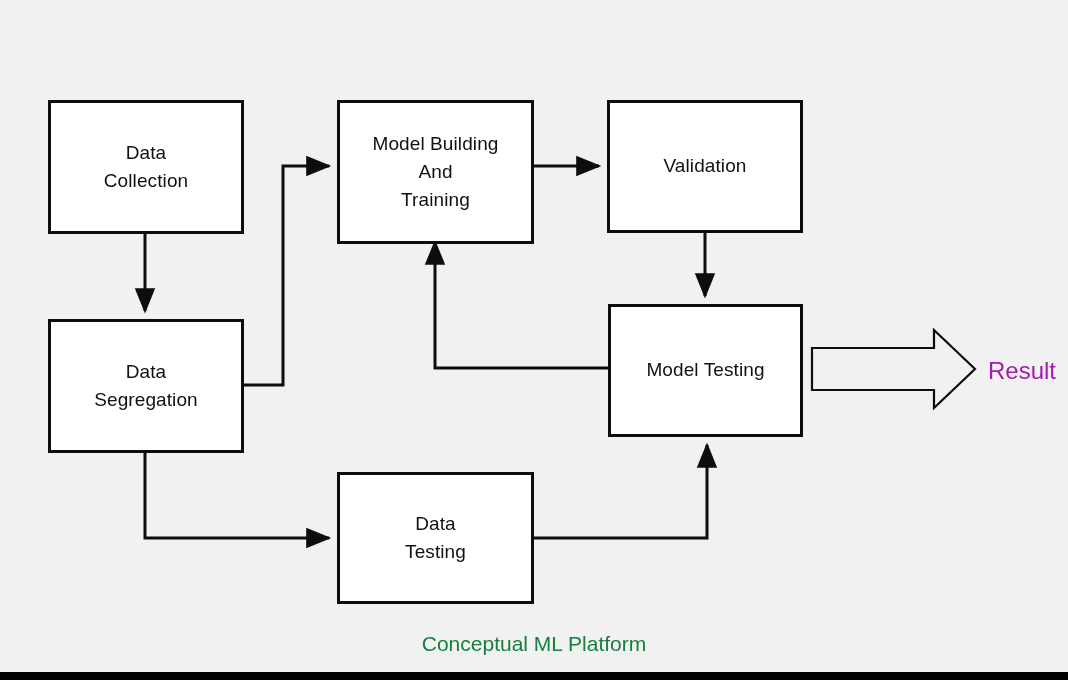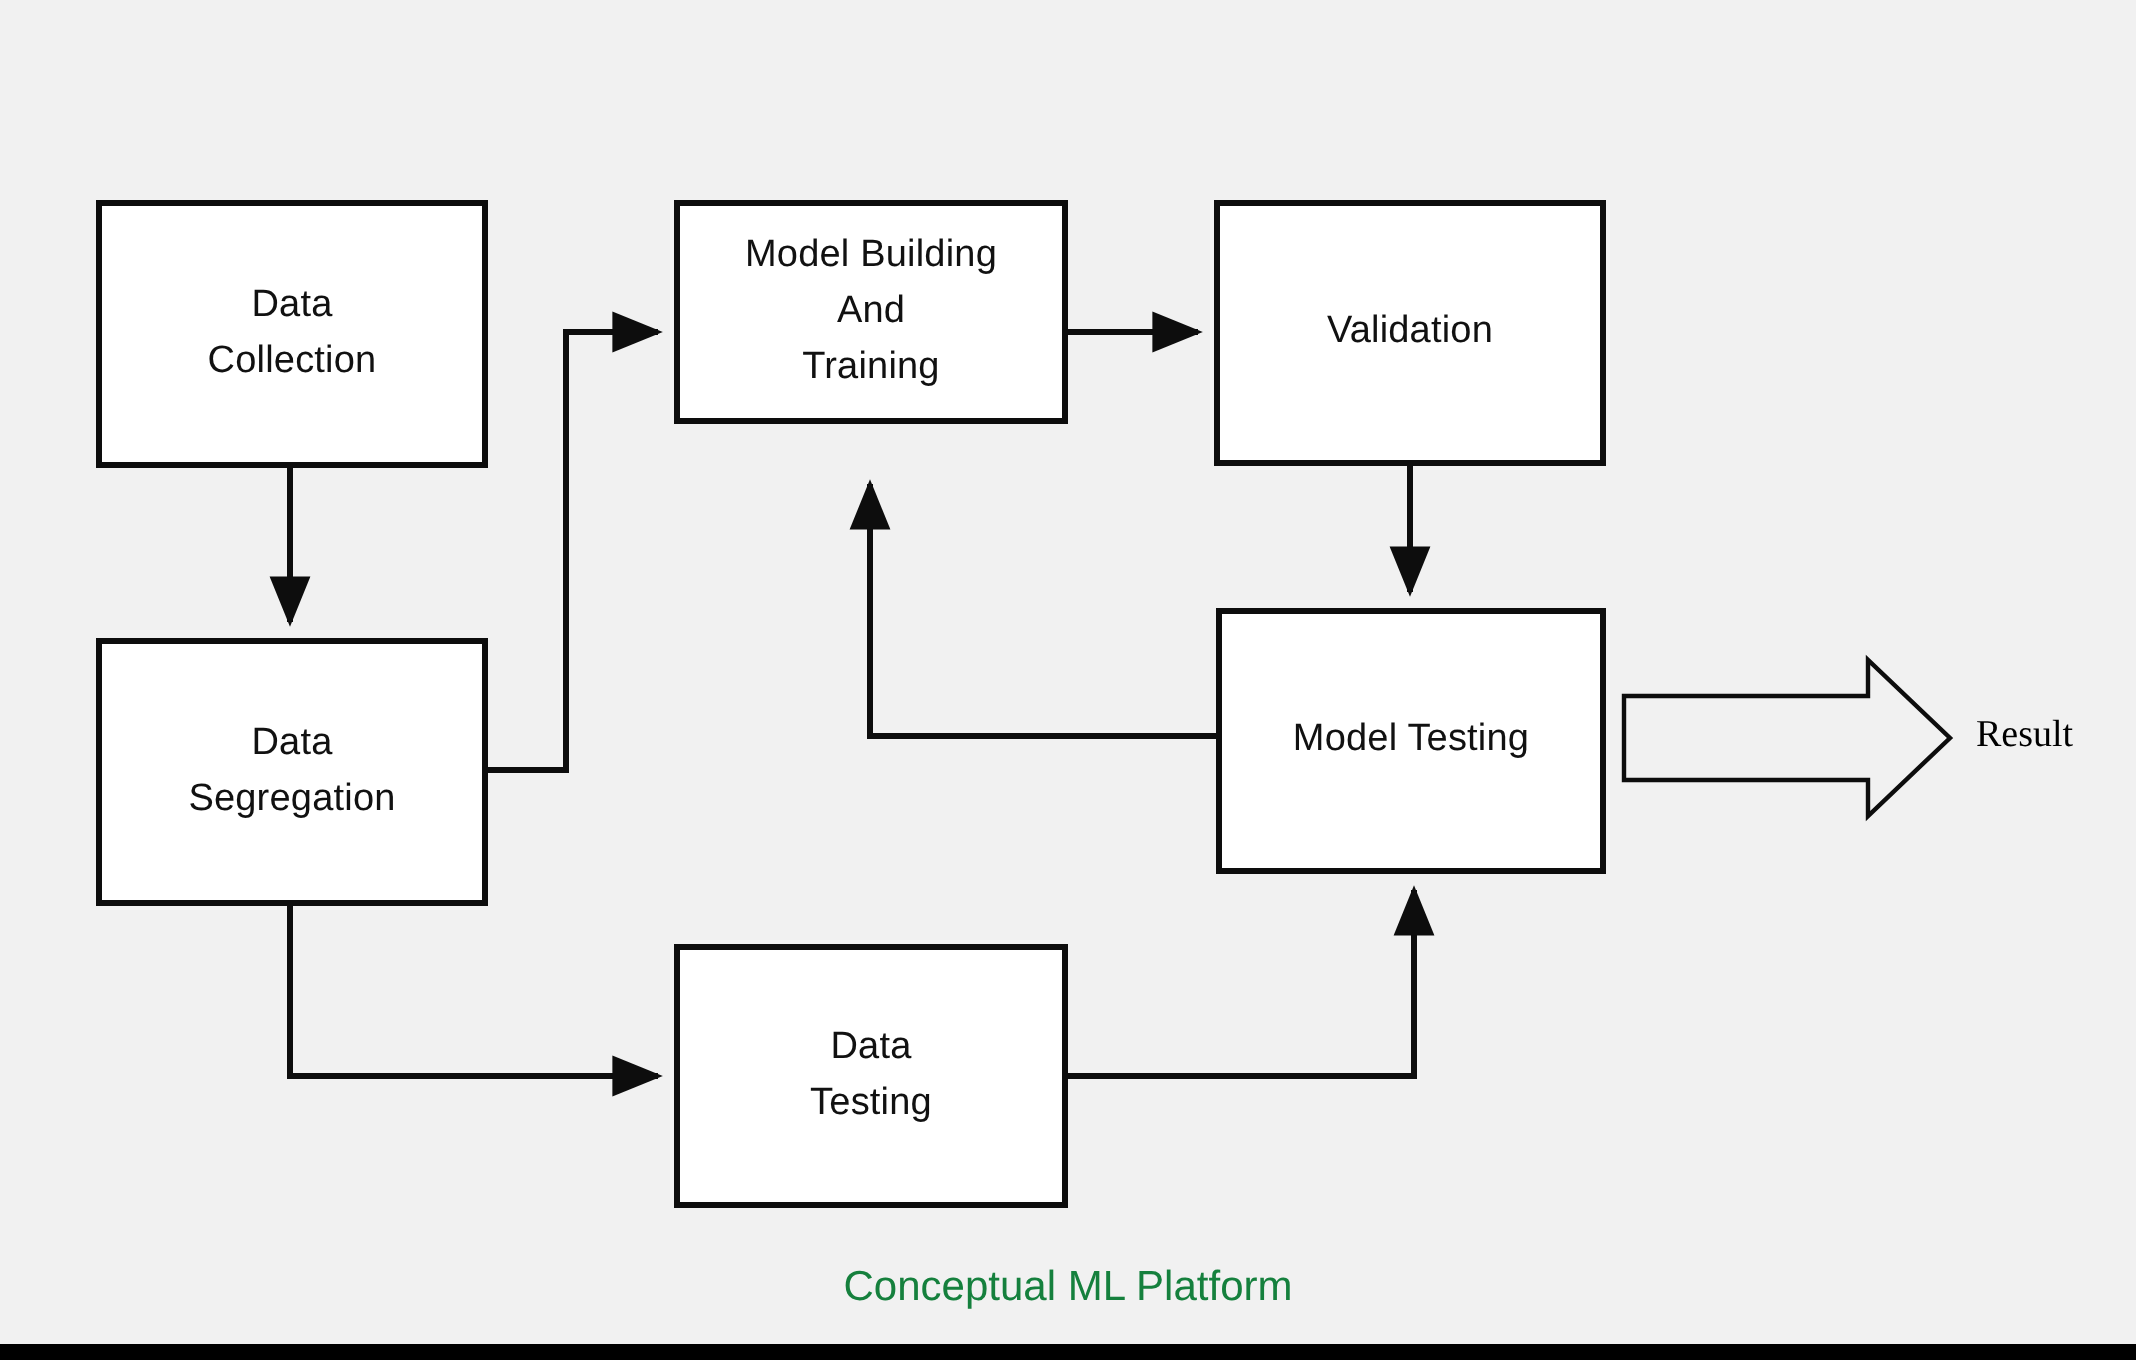--- a/index.html
+++ b/index.html
@@ -32,24 +32,23 @@
     justify-content: center;
     text-align: center;
     color: #111111;
     font-size: 19px;
     line-height: 1.48;
     letter-spacing: 0.1px;
     white-space: pre-line;
   }
   .free-label {
     position: absolute;
-    color: #000000;
-    font-size: 19px;
+    color: #a21caf;
+    font-size: 24px;
     white-space: nowrap;
-    font-family: Liberation Serif, serif;
   }
   #diagram-caption {
     position: absolute;
     left: 0;
     width: 1068px;
     top: 632px;
     text-align: center;
     color: #15803d;
     font-size: 21px;
   }
@@ -94,21 +93,21 @@
   <div class="node-box" style="left:48px; top:100px; width:196px; height:134px;">
     <span>Data
 Collection</span>
   </div>
 
   <div class="node-box" style="left:48px; top:319px; width:196px; height:134px;">
     <span>Data
 Segregation</span>
   </div>
 
-  <div class="node-box" style="left:337px; top:100px; width:197px; height:112px;text-align:center;">
+  <div class="node-box" style="left:337px; top:100px; width:197px; height:144px;text-align:center;">
     <span>Model Building
 And
 Training</span>
   </div>
 
   <div class="node-box" style="left:608px; top:304px; width:195px; height:133px;">
     <span>Model Testing</span>
   </div>
 
   <div class="node-box" style="left:607px; top:100px; width:196px; height:133px;">

